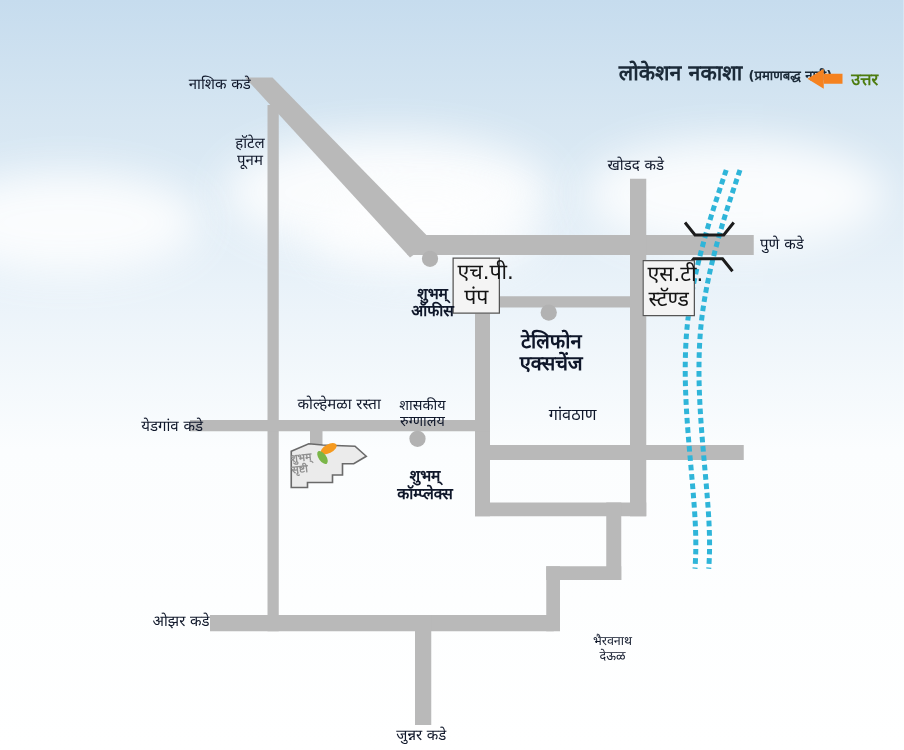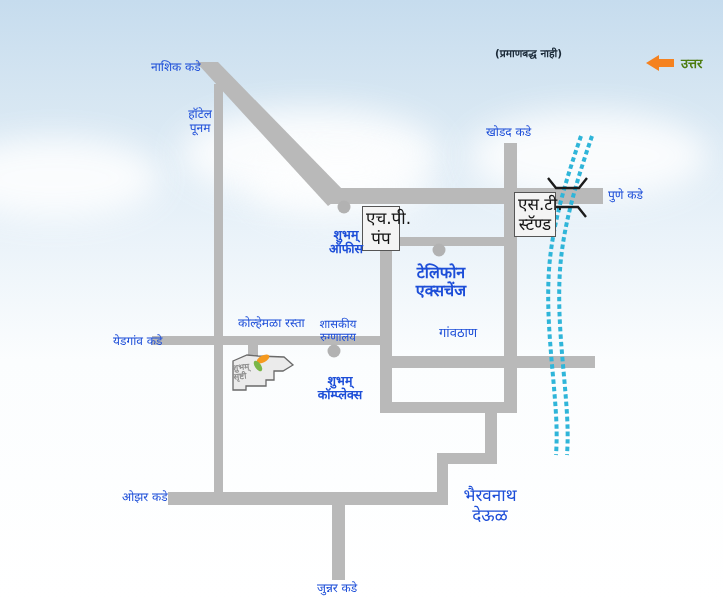--- a/index.html
+++ b/index.html
@@ -8,21 +8,21 @@
     font-family:"DejaVu Sans","Liberation Sans",sans-serif;
     background:linear-gradient(180deg,#c6dcee 0%,#d6e6f2 16%,#e9f2f9 38%,#fbfdfe 60%,#ffffff 100%);
   }
   .cloud{position:absolute;background:#ffffff;border-radius:50%;filter:blur(16px);opacity:.85;}
   #map-svg{position:absolute;left:0;top:0;}
   .road{fill:#b9b9b9;}
   .river{stroke:#2fb5d9;stroke-width:4;fill:none;stroke-dasharray:4.5 3;}
   .bridge{stroke:#1c1c1c;stroke-width:2.4;fill:none;}
   .dot{fill:#b2b2b2;}
   .plot{fill:#ebebeb;stroke:#6a6a6a;stroke-width:1.3;}
-  .lbl{position:absolute;color:#1d4ed8;font-size:12px;line-height:1.15;white-space:pre-line;}
+  .lbl{position:absolute;color:#0f172a;font-size:12px;line-height:1.15;white-space:pre-line;}
   .center{text-align:center;margin-top:12px;}
   .bold{font-weight:bold;font-size:12.5px;}
   .boxlbl{
     position:absolute;background:#f4f4f4;border:1.4px solid #555;
     font-size:17px;line-height:1.15;text-align:center;color:#141414;
     padding:2px 3px;white-space:pre-line;
   }
   #header{position:absolute;left:495px;top:46px;display:flex;align-items:baseline;gap:5px;}
   #title{font-weight:bold;font-size:17px;color:#1b2a38;}
   #subtitle{font-weight:bold;font-size:10.5px;color:#1b2a38;}
@@ -77,48 +77,49 @@
   <circle class="dot" cx="334" cy="351" r="6.5"></circle>
 
   <g>
     <polygon class="plot" points="233,361 247,355 258,356 284,357 293,365 283,371 274,371 274,380 266,380 266,386 246,386 246,390 233,390"></polygon>
     <ellipse cx="263" cy="359" rx="7" ry="3.5" transform="rotate(-28 263 359)" fill="#f59a1f"></ellipse>
     <ellipse cx="258" cy="366" rx="6" ry="3" transform="rotate(55 258 366)" fill="#7ab648"></ellipse>
   </g>
 </svg>
 
 <div id="header">
+  <span id="title">लोकेशन नकाशा</span>
   <span id="subtitle">(प्रमाणबद्ध नाही)</span>
 </div>
 <div id="north">
   <span class="arrow-left">
     <span class="head"></span>
     <span class="tail"></span>
   </span>
   <span id="north-label">उत्तर</span>
 </div>
 
 <div class="lbl" style="left:151px;top:61px;">नाशिक कडे</div>
 <div class="lbl center" style="left:178px;top:96px;width:44px;">हॉटेल
 पूनम</div>
 <div class="lbl" style="left:486px;top:126px;">खोडद कडे</div>
 <div class="lbl" style="left:608px;top:189px;">पुणे कडे</div>
-<div class="boxlbl" style="left:514px;top:192px;width:34px;">एस.टी.
+<div class="boxlbl" style="left:514px;top:208px;width:34px;">एस.टी.
 स्टॅण्ड</div>
 <div class="boxlbl" style="left:362px;top:206px;width:30px;">एच.पी.
 पंप</div>
 <div class="lbl center bold" style="left:323px;top:216px;width:46px;">शुभम्
 ऑफीस</div>
 <div class="lbl center" style="left:413px;top:252px;width:56px;font-size:16px;font-weight:bold;">टेलिफोन
 एक्सचेंज</div>
 <div class="lbl" style="left:439px;top:326px;font-size:13px;">गांवठाण</div>
 <div class="lbl" style="left:238px;top:317px;">कोल्हेमळा रस्ता</div>
 <div class="lbl center" style="left:312px;top:306px;width:52px;font-size:11.5px;">शासकीय
 रुग्णालय</div>
 <div class="lbl center bold" style="left:308px;top:362px;width:64px;">शुभम्
 कॉम्प्लेक्स</div>
 <div class="lbl" style="left:113px;top:335px;">येडगांव कडे</div>
 <div class="lbl" style="left:122px;top:491px;">ओझर कडे</div>
 <div class="lbl" style="left:317px;top:582px;">जुन्नर कडे</div>
-<div class="lbl center" style="left:462px;top:474px;width:56px;font-size:17px;">भैरवनाथ
+<div class="lbl center" style="left:462px;top:496px;width:56px;font-size:10px;">भैरवनाथ
 देऊळ</div>
 <div id="site-logo-text">शुभम्
 सृष्टी</div>
 
 </body></html>

